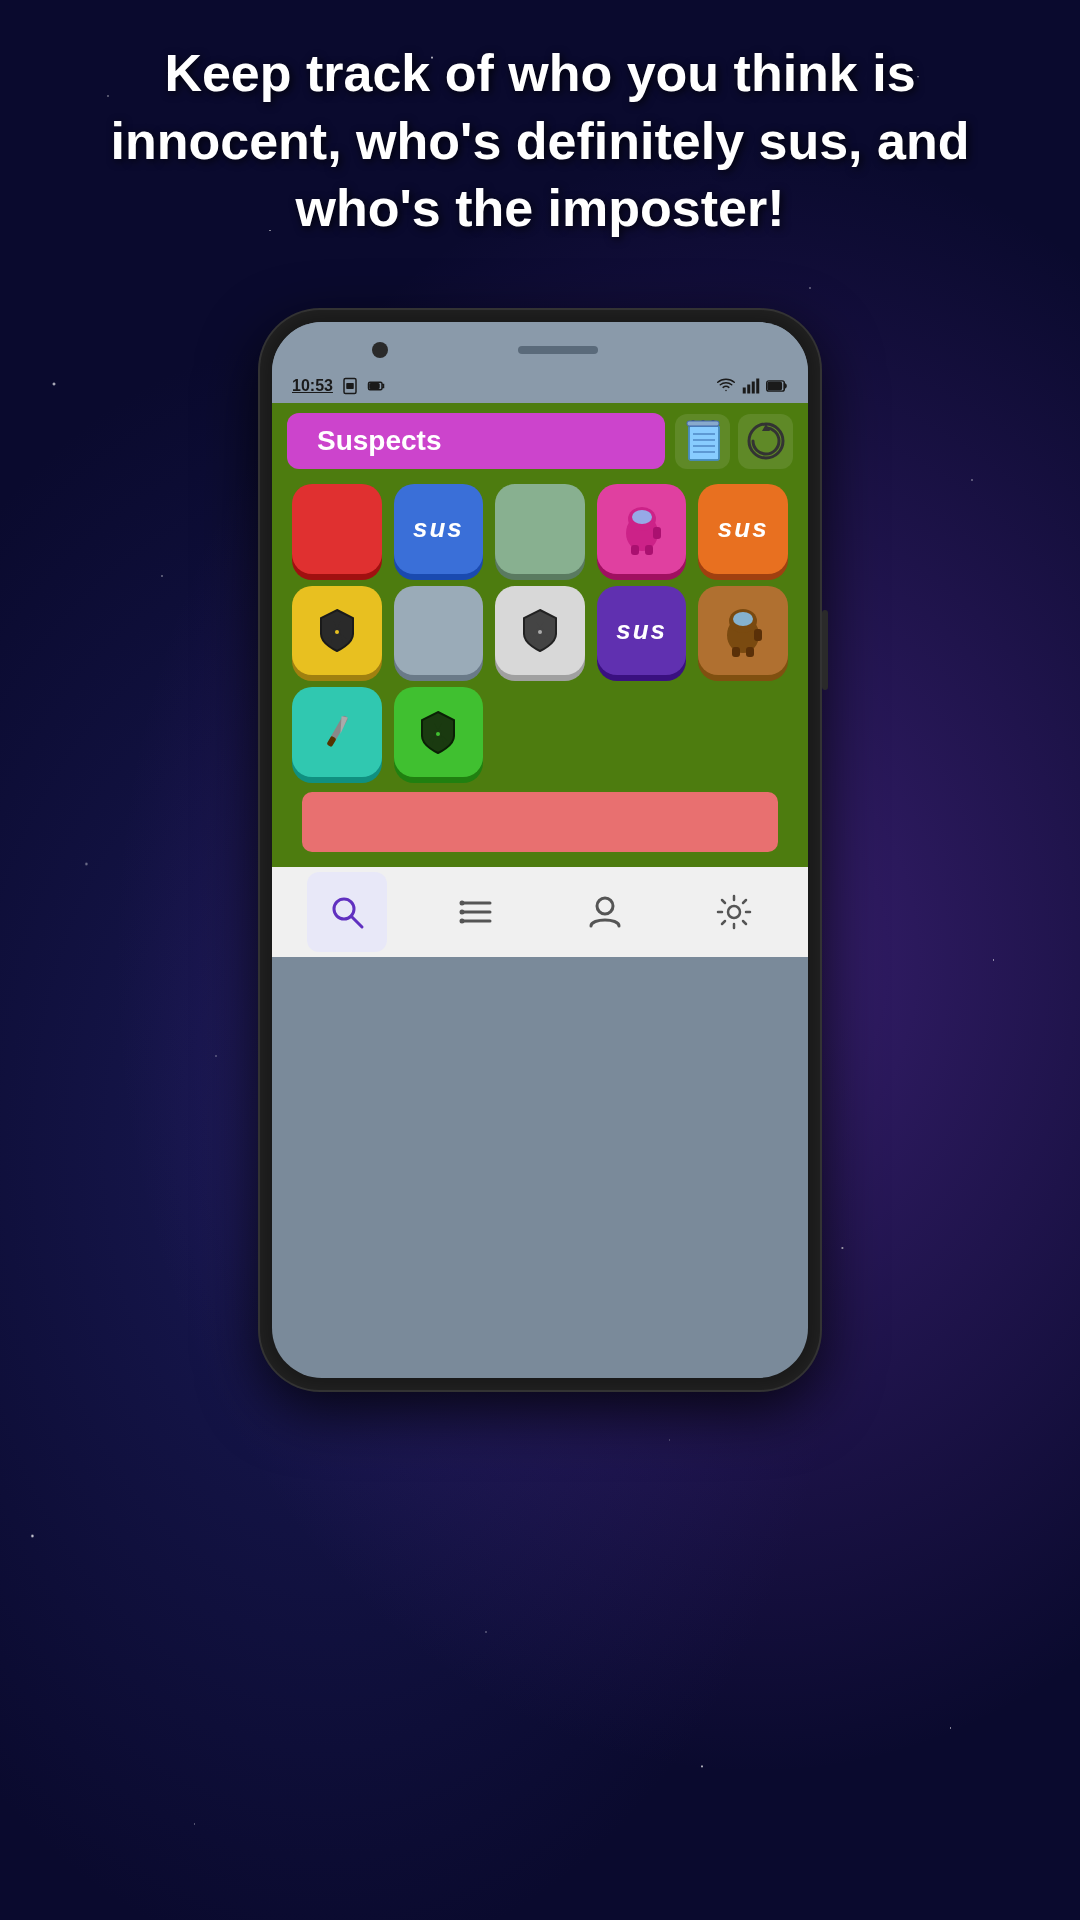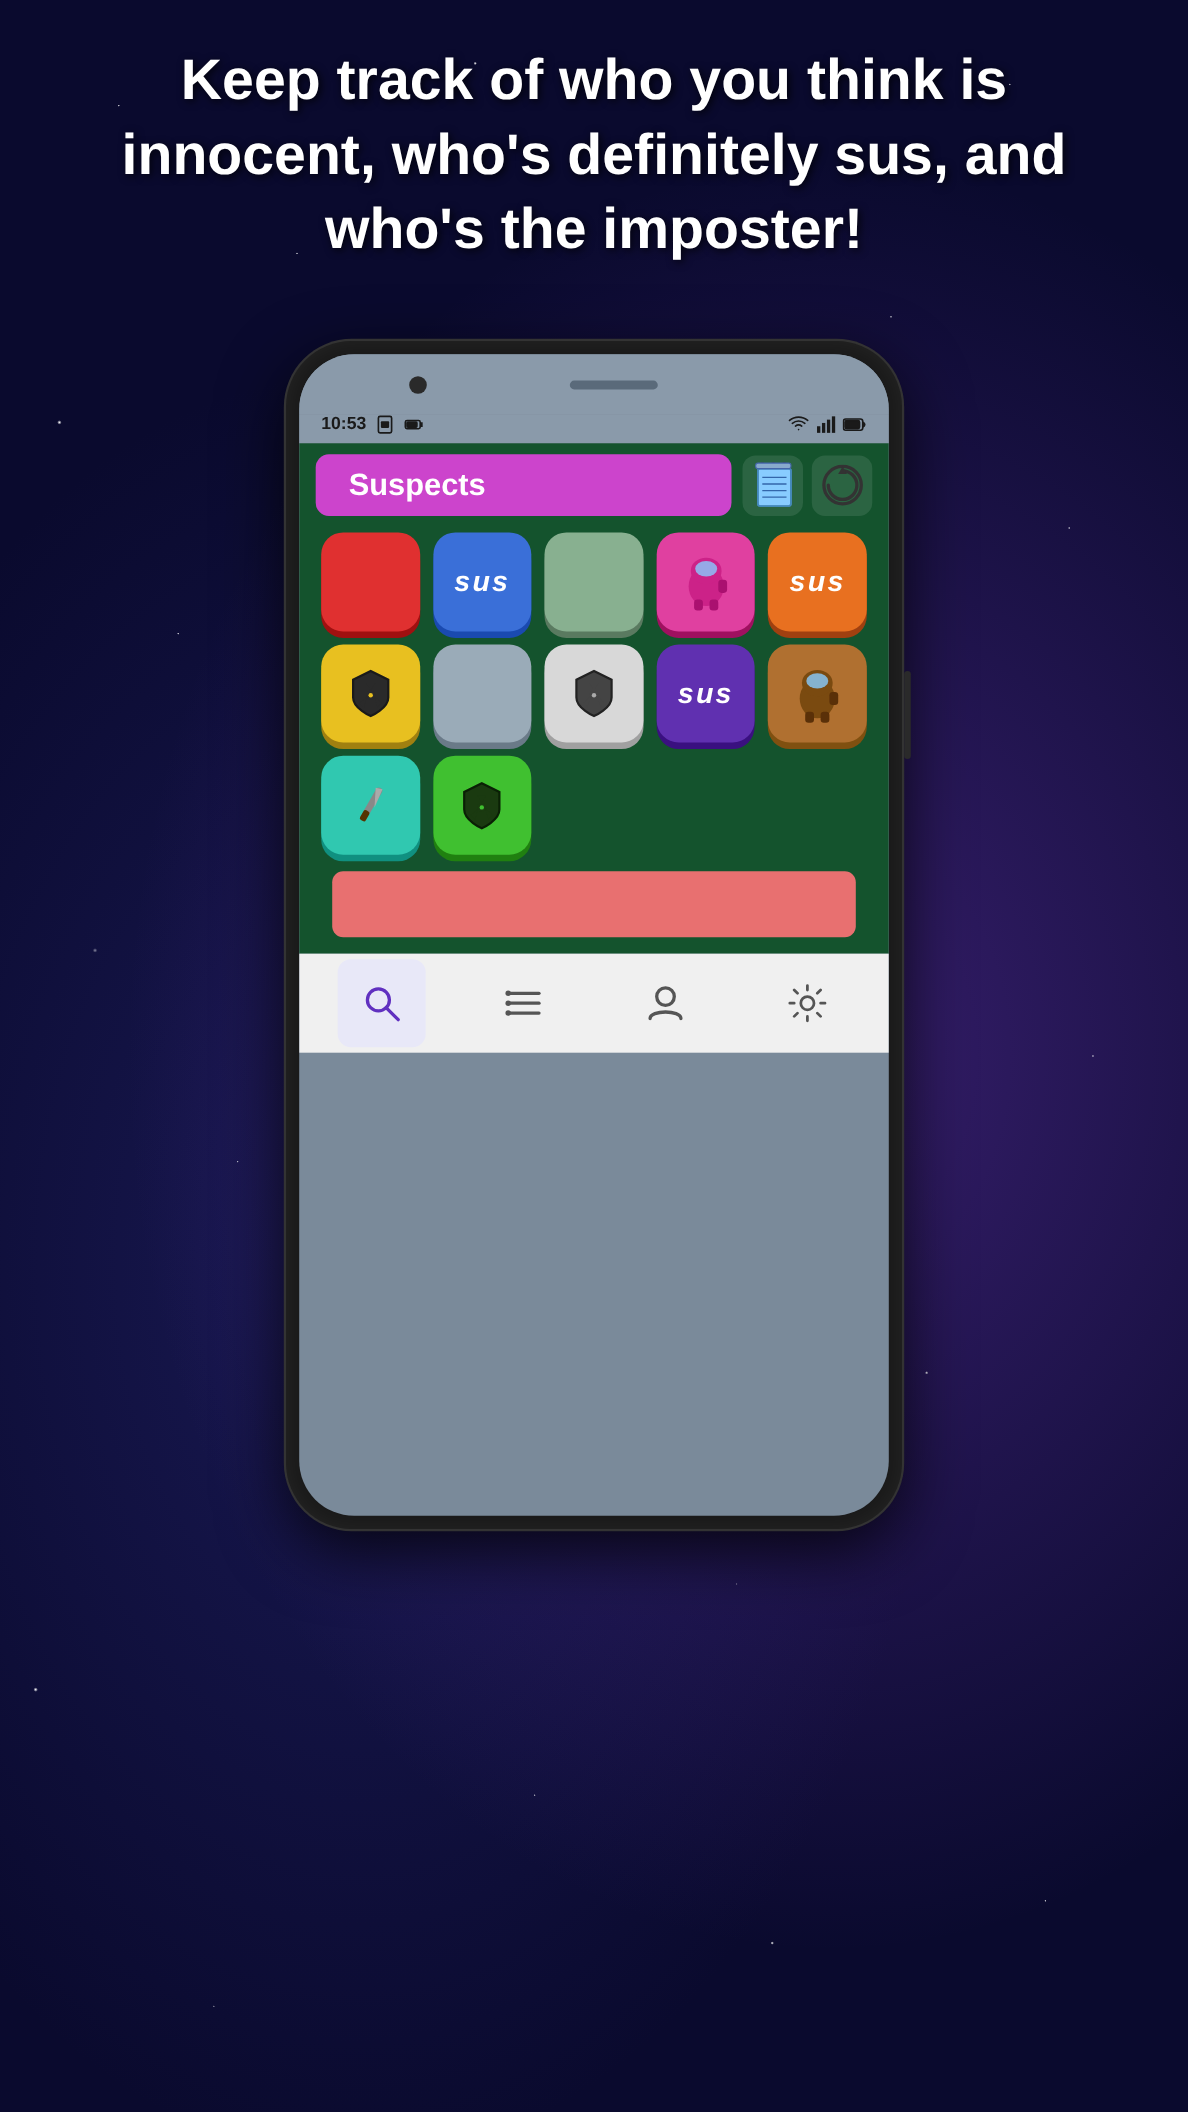--- a/index.html
+++ b/index.html
@@ -142,30 +142,31 @@
       padding: 0 20px 8px;
       font-size: 16px;
       font-weight: bold;
       color: #1a1a1a;
     }
 
     .status-left {
       display: flex;
       align-items: flex-start;
       gap: 8px;
+      text-decoration: underline;
     }
 
     .status-icons {
       display: flex;
       align-items: center;
       gap: 6px;
     }
 
     .app-content {
-      background: #14532d;
+      background: #4d7c0f;
       padding: 10px 15px;
       flex: 1;
       display: flex;
       flex-direction: column;
       gap: 10px;
     }
 
     .toolbar {
       display: flex;
       align-items: center;

